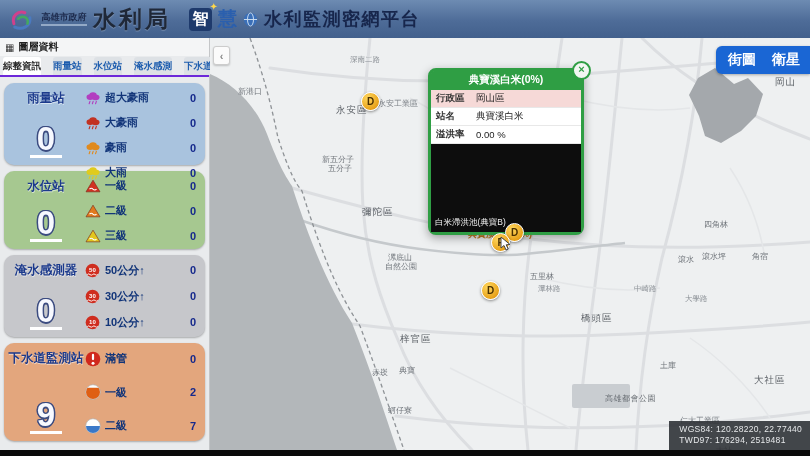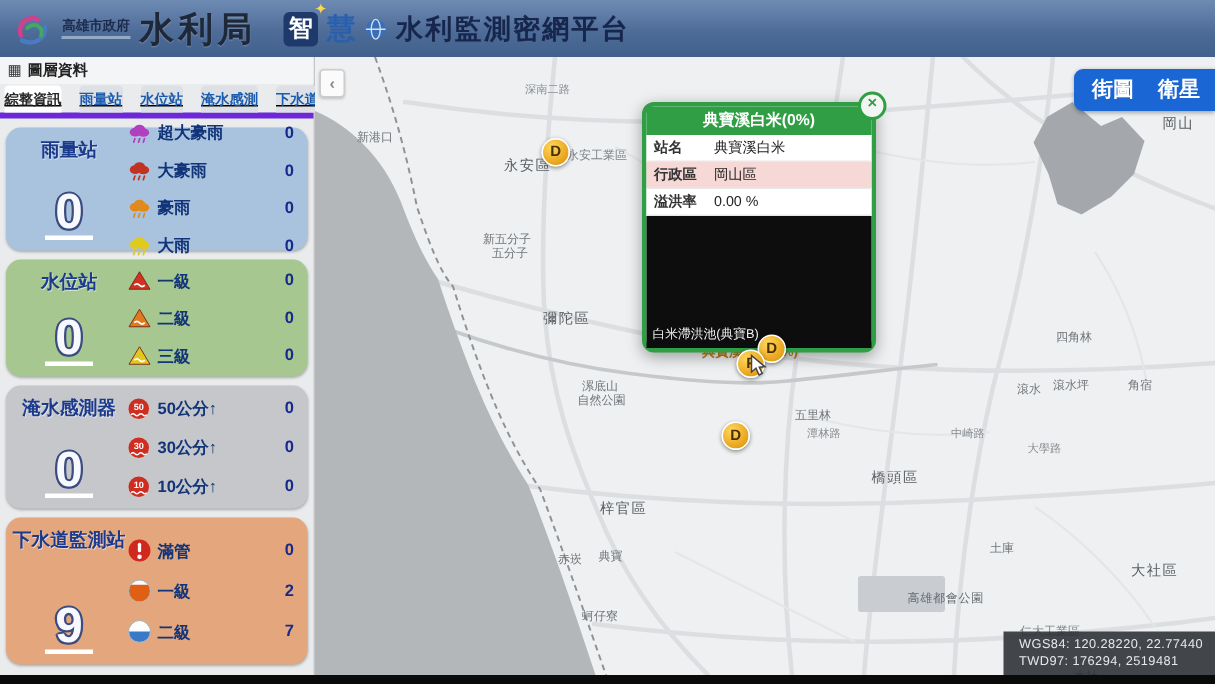--- a/index.html
+++ b/index.html
@@ -21,38 +21,38 @@
   .hui{font-size:19px;font-weight:bold;color:#2a5fae;}
   .globe{width:15px;height:15px;}
   .platform{font-size:18px;font-weight:bold;color:#17264c;letter-spacing:1.5px;}
 
   
   .sidebar{position:absolute;top:38px;left:0;width:210px;height:412px;background:#e9ebed;
            border-right:1px solid #c4c6c8;box-sizing:border-box;}
   .layerbar{display:flex;align-items:center;gap:4px;height:16px;padding:1px 5px;
             font-size:10px;font-weight:bold;color:#222;background:#f4f5f6;cursor:pointer;}
   .layer-icon{font-size:10px;color:#333;}
-  .tabs{display:flex;gap:12px;padding:1px 3px 0;height:18px;border-bottom:4px solid #6d28d9;text-decoration:underline;}
+  .tabs{display:flex;gap:12px;padding:1px 3px 0;height:18px;border-bottom:2px solid #6d28d9;}
   .tab{flex:1;display:flex;align-items:center;justify-content:center;background:#dde1e5;
        color:#1c5cae;font-size:9.5px;font-weight:bold;white-space:nowrap;border-radius:3px 3px 0 0;cursor:pointer;}
   .tab.active{background:#fff;color:#2a2a2a;}
   .panels{padding:0 4px;}
   .panel{display:flex;margin-top:6px;border-radius:10px;padding:7px 6px 7px 4px;height:82px;
          box-shadow:0 1px 2px rgba(0,0,0,.28);box-sizing:border-box;}
   .panel[data-name="panel-waterlevel"]{height:78px;}
   .panel[data-name="panel-sewer"]{height:98px;}
   .panel-left{width:76px;display:flex;flex-direction:column;align-items:center;
               justify-content:space-between;flex-shrink:0;}
   .panel-title{font-size:12.5px;font-weight:bold;color:#1c3a8c;white-space:nowrap;
                text-shadow:.5px .5px 0 rgba(255,255,255,.55);}
   .panel-count{font-size:33px;font-weight:bold;color:#f7f9ff;line-height:.95;padding:0 7px 1px;
                border-bottom:3px solid #fff;cursor:pointer;
                text-shadow:-1.5px 0 #3c4c80,1.5px 0 #3c4c80,0 -1.5px #3c4c80,0 1.5px #3c4c80,
                            -1px -1px #3c4c80,1px 1px #3c4c80,-1px 1px #3c4c80,1px -1px #3c4c80;}
-  .panel-items{flex:1;display:flex;flex-direction:column;justify-content:center;gap:10px;}
+  .panel-items{flex:1;display:flex;flex-direction:column;justify-content:space-between;gap:10px;}
   .item{display:flex;align-items:center;gap:4px;height:17px;}
   .item .icon{width:17px;display:flex;justify-content:center;flex-shrink:0;}
   .item .label{flex:1;font-size:11px;font-weight:bold;color:#123579;white-space:nowrap;}
   .item .value{font-size:11px;font-weight:bold;color:#16298c;padding-right:3px;}
 
   
   .map{position:absolute;left:210px;top:38px;width:600px;height:412px;background:#eef0f1;overflow:hidden;}
   .basemap{position:absolute;left:0;top:0;}
   .maplabel{position:absolute;font-size:8px;color:#70757b;white-space:nowrap;z-index:3;}
   .maplabel.district{font-size:9.5px;color:#595e64;letter-spacing:1px;}
@@ -397,27 +397,27 @@
         <div class="marker" data-name="map-marker-D" style="left: 304px; top: 194px;">D</div>
         <div class="marker" data-name="map-marker-F" style="left: 290px; top: 204px;">F</div>
         <div class="marker" data-name="map-marker-D" style="left: 280px; top: 252px;">D</div>
       </div>
     <div class="station-label" data-name="station-map-label" style="left: 258px; top: 190px;">典寶溪白米(0%)</div>
 
     <div class="popup" data-name="station-popup">
       <div class="popup-close" data-name="popup-close-button">×</div>
       <div class="popup-header" data-name="popup-title">典寶溪白米(0%)</div>
       <div class="popup-table" data-name="popup-info-table">
+          <div class="prow alt" data-name="popup-row-行政區">
+            <span class="k" data-name="popup-row-key">行政區</span>
+            <span class="v" data-name="popup-row-value">岡山區</span>
+          </div>
           <div class="prow" data-name="popup-row-站名">
             <span class="k" data-name="popup-row-key">站名</span>
             <span class="v" data-name="popup-row-value">典寶溪白米</span>
-          </div>
-          <div class="prow alt" data-name="popup-row-行政區">
-            <span class="k" data-name="popup-row-key">行政區</span>
-            <span class="v" data-name="popup-row-value">岡山區</span>
           </div>
           <div class="prow" data-name="popup-row-溢洪率">
             <span class="k" data-name="popup-row-key">溢洪率</span>
             <span class="v" data-name="popup-row-value">0.00 %</span>
           </div>
         </div>
       <div class="popup-video" data-name="cctv-video-frame">
         <span class="video-caption" data-name="cctv-caption">白米滯洪池(典寶B)</span>
       </div>
       <div class="popup-pointer" data-name="popup-pointer"></div>

